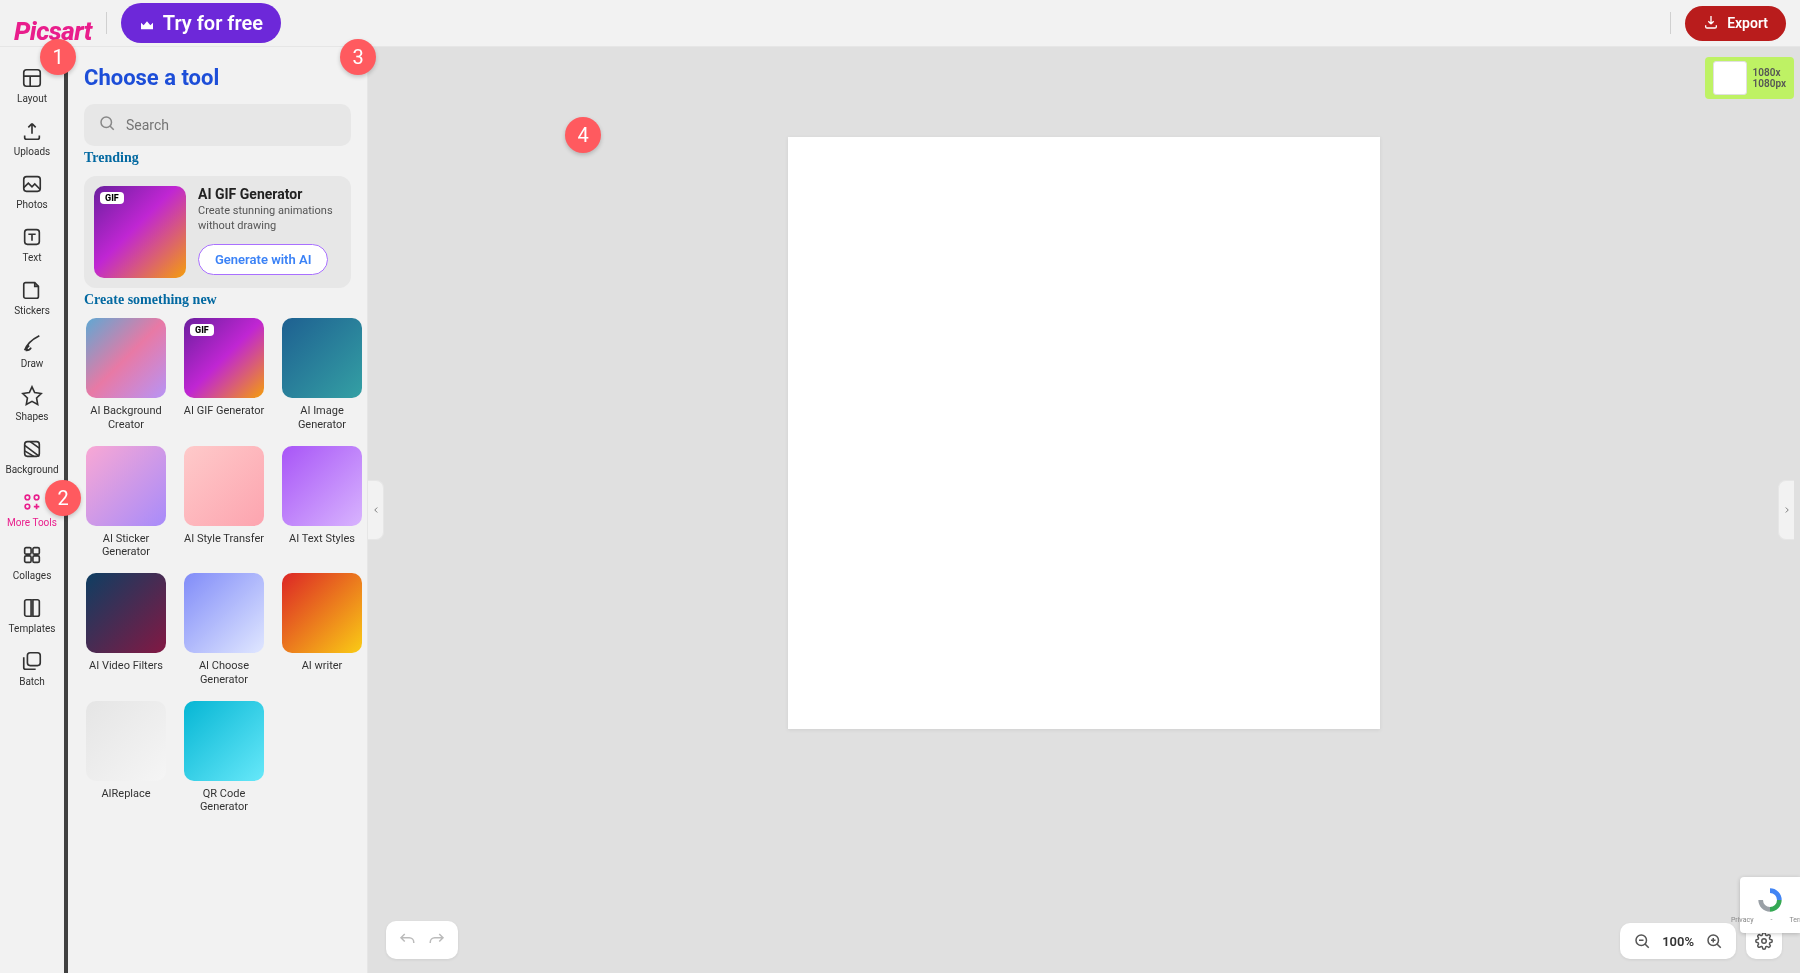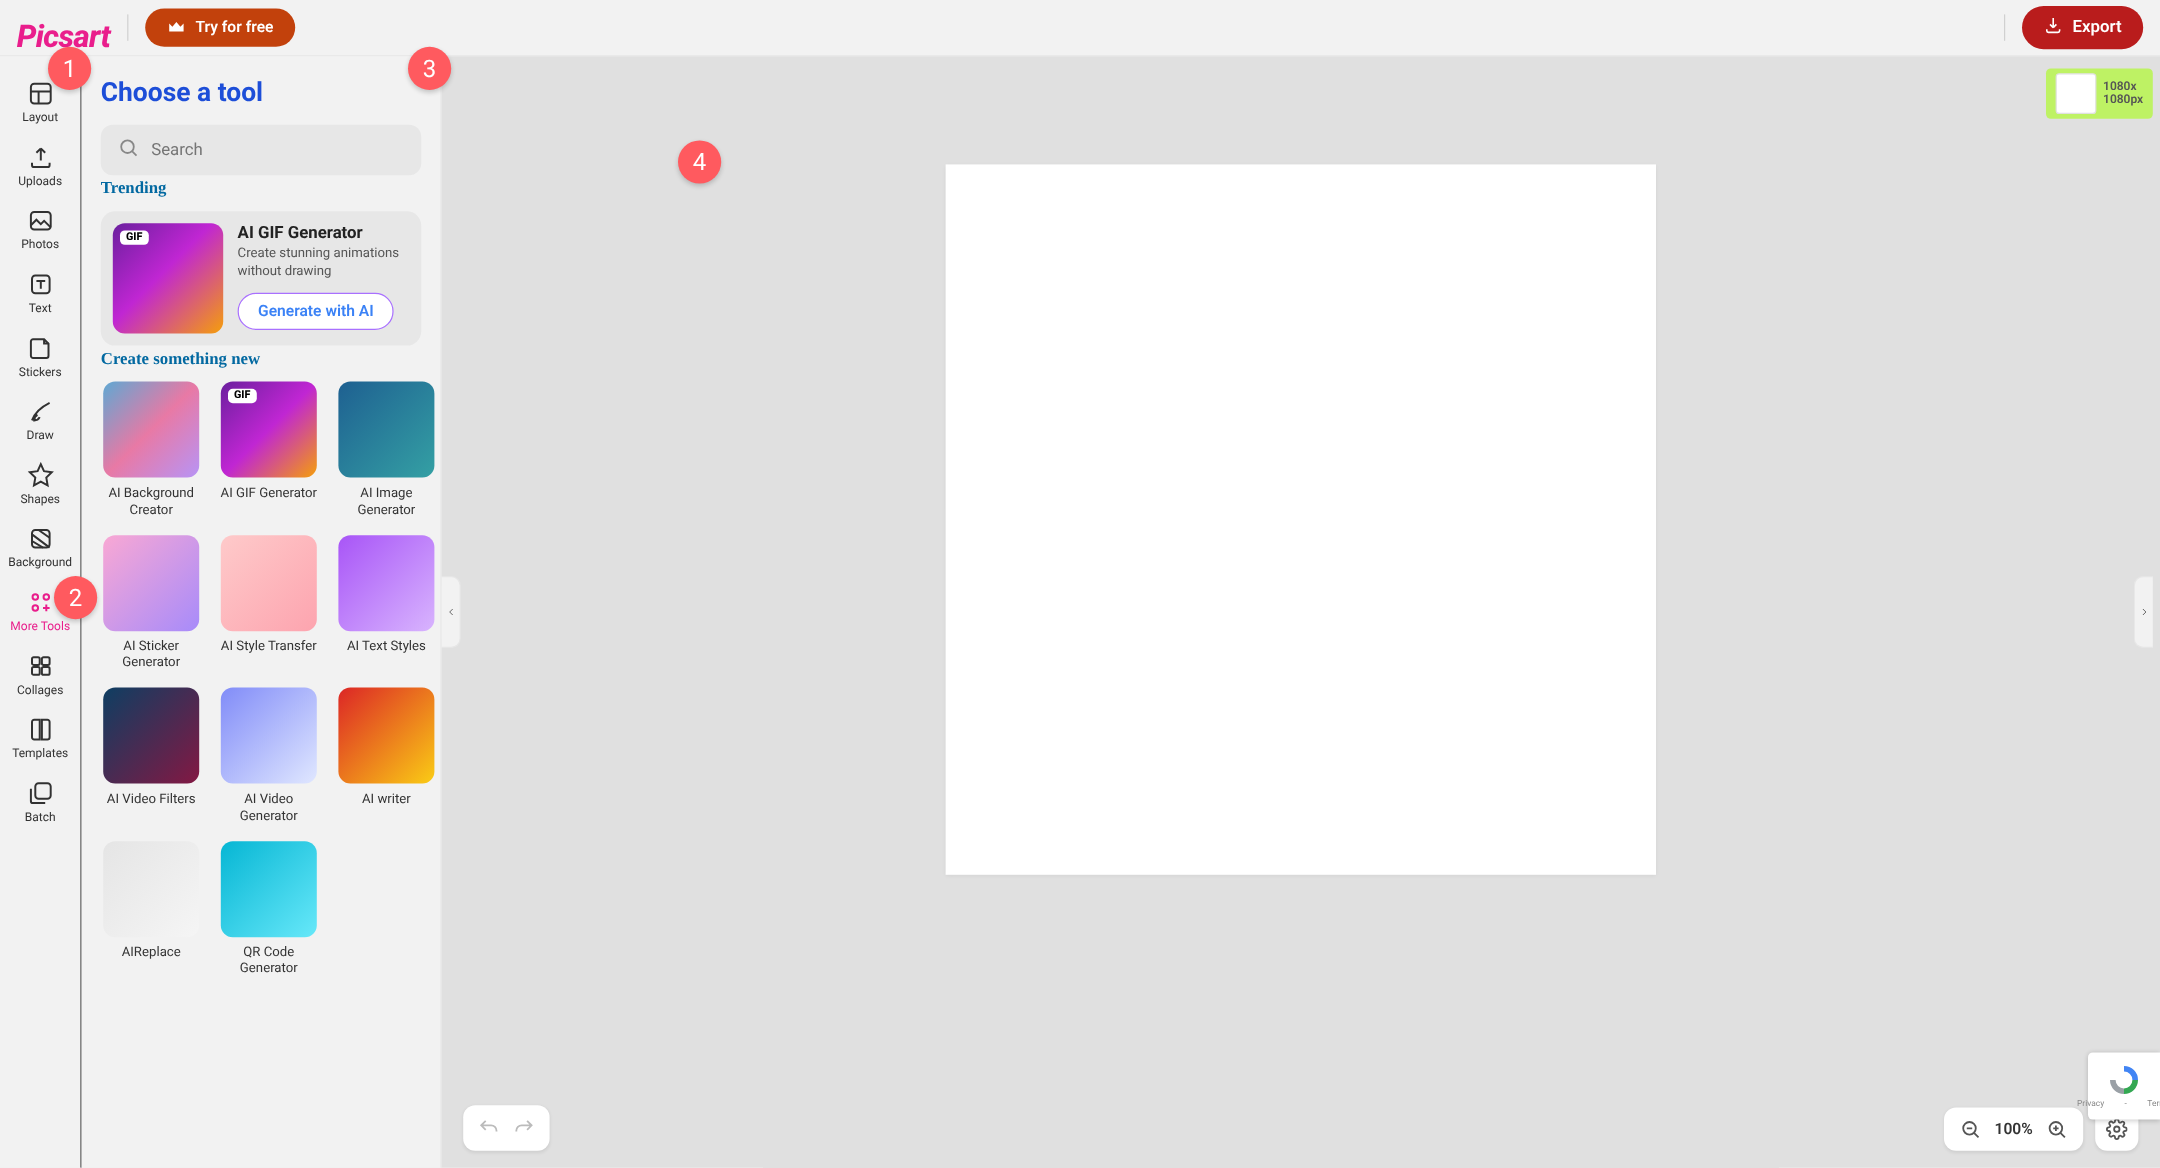--- a/index.html
+++ b/index.html
@@ -11,37 +11,37 @@
     align-items: center;
     padding: 0 14px;
     justify-content: space-between;
     border-bottom: 1px solid #e6e6e6;
   }
   .topbar-left { display: flex; align-items: center; gap: 14px; }
   .logo { font-size: 26px; font-weight: 800; color: #e91e8c; letter-spacing: -0.5px; font-style: italic; margin-top: 15px; }
   .vdiv { width: 1px; height: 22px; background: #d0d0d0; }
   .try-btn {
     display: flex; align-items: center; gap: 8px;
-    background: #c2410c; color: #fff; border: none;
+    background: #6d28d9; color: #fff; border: none;
     border-radius: 20px; padding: 8px 18px;
-    font-size: 13px; font-weight: 600; cursor: pointer;
+    font-size: 20px; font-weight: 600; cursor: pointer;
   }
   .try-btn .crown-icon { width:16px; height:16px; }
   .topbar-right { display: flex; align-items: center; gap: 14px; }
   .export-btn {
     display: flex; align-items: center; gap: 8px;
     background: #b91c1c; color: #fff; border: none;
     border-radius: 20px; padding: 8px 18px;
     font-size: 14px; font-weight: 600; cursor: pointer;
   }
   .export-btn svg { width:16px; height:16px; }
 
   .body { position: absolute; top: 47px; bottom: 0; left: 0; right: 0; display:flex; }
   .leftrail {
-    width: 68px; background: #f2f2f2; border-right: 1px solid #404040;
+    width: 68px; background: #f2f2f2; border-right: 4px solid #404040;
     display: flex; flex-direction: column; align-items: center;
     padding-top: 14px; gap: 2px; overflow-y:auto;
   }
   .leftrail::-webkit-scrollbar{width:0;}
   .rail-item {
     width: 58px; display: flex; flex-direction: column; align-items: center;
     gap: 4px; padding: 6px 0 8px; cursor: pointer; border-radius: 8px;
     color: #323232;
   }
   .rail-item.active { color: #e91e8c; }
@@ -359,21 +359,21 @@
         <div class="tool">
           <div class="tool-thumb" style="background: linear-gradient(135deg, rgb(168, 85, 247), rgb(216, 180, 254)); position: relative;"></div>
           <div class="tool-label">AI Text Styles</div>
         </div>
         <div class="tool">
           <div class="tool-thumb" style="background: linear-gradient(135deg, rgb(14, 62, 98), rgb(131, 24, 67)); position: relative;"></div>
           <div class="tool-label">AI Video Filters</div>
         </div>
         <div class="tool">
           <div class="tool-thumb" style="background: linear-gradient(135deg, rgb(129, 140, 248), rgb(224, 231, 255)); position: relative;"></div>
-          <div class="tool-label">AI Video Generator</div>
+          <div class="tool-label">AI Choose Generator</div>
         </div>
         <div class="tool">
           <div class="tool-thumb" style="background: linear-gradient(135deg, rgb(220, 38, 38), rgb(250, 204, 21)); position: relative;"></div>
           <div class="tool-label">AI writer</div>
         </div>
         <div class="tool">
           <div class="tool-thumb" style="background: linear-gradient(135deg, rgb(229, 229, 229), rgb(245, 245, 245)); position: relative;"></div>
           <div class="tool-label">AIReplace</div>
         </div>
         <div class="tool">

